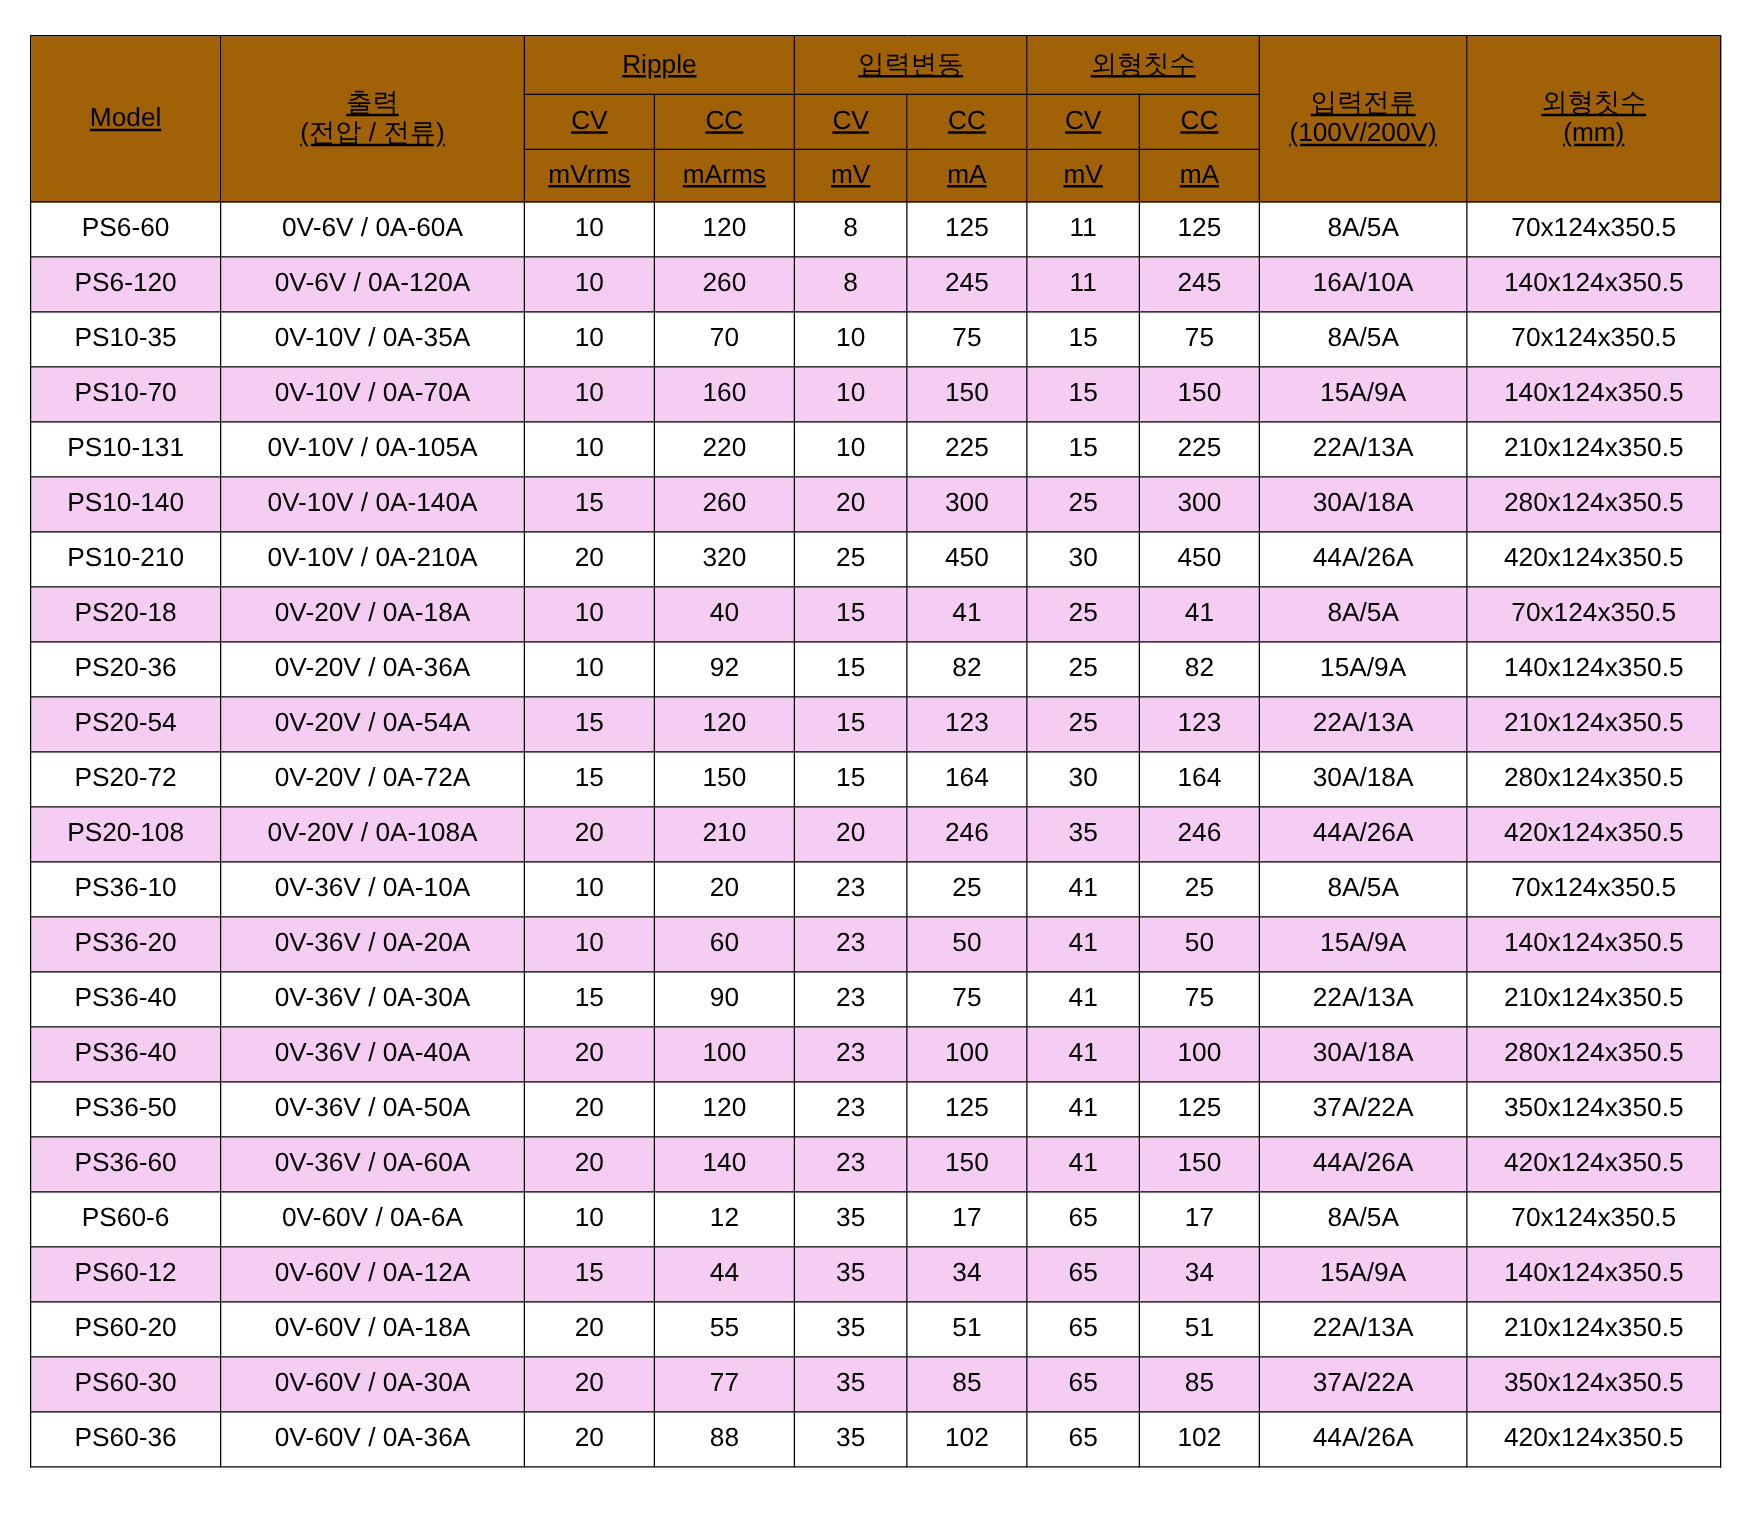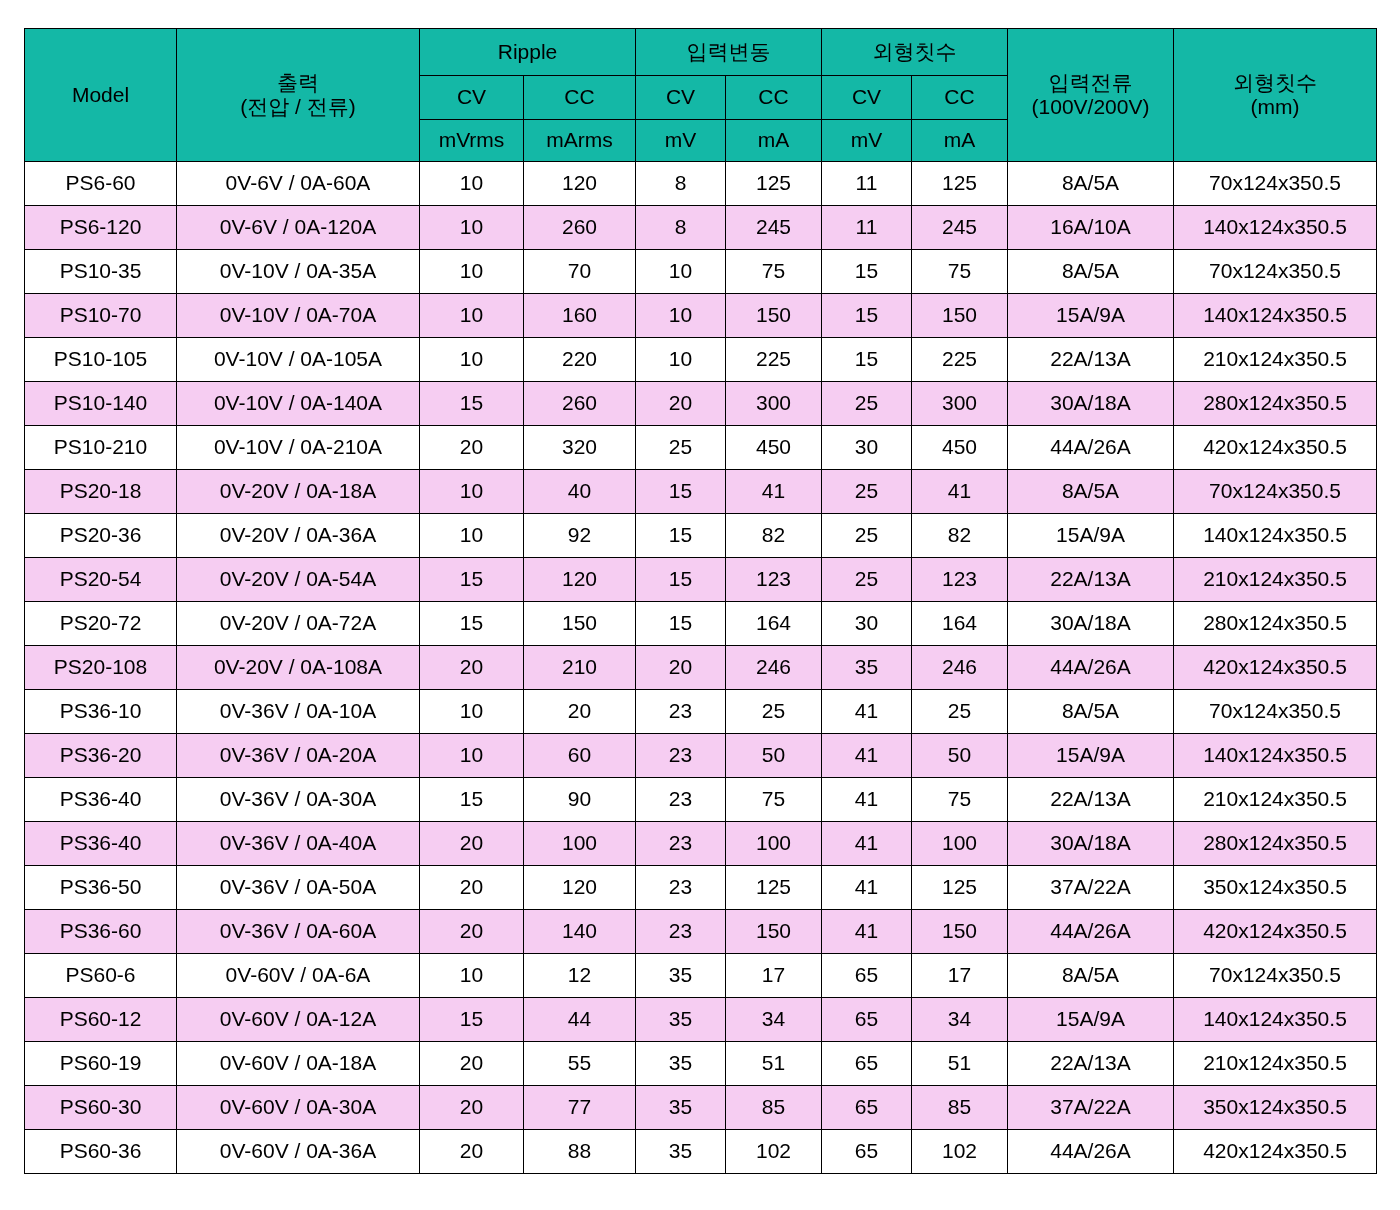--- a/index.html
+++ b/index.html
@@ -25,22 +25,23 @@
   table.spec th, table.spec td {
     border: 1px solid #000000;
     text-align: center;
     vertical-align: middle;
     font-size: 21px;
     font-weight: normal;
     padding: 0;
     line-height: 1.15;
   }
   thead th {
-    background: #14b8a6;
+    background: #a16207;
     font-size: 22px;
+    text-decoration: underline;
   }
   th.model-head {
     font-weight: bold;
     font-size: 23px;
     margin-left: 12px;
   }
   th.group-head {
     font-size: 23px;
   }
   th.sub-head {
@@ -169,21 +170,21 @@
           <td>10</td>
           <td>160</td>
           <td>10</td>
           <td>150</td>
           <td>15</td>
           <td>150</td>
           <td>15A/9A</td>
           <td>140x124x350.5</td>
         </tr>
         <tr>
-          <td class="model-cell">PS10-105</td>
+          <td class="model-cell">PS10-131</td>
           <td class="output-cell">0V-10V / 0A-105A</td>
           <td>10</td>
           <td>220</td>
           <td>10</td>
           <td>225</td>
           <td>15</td>
           <td>225</td>
           <td>22A/13A</td>
           <td>210x124x350.5</td>
         </tr>
@@ -361,21 +362,21 @@
           <td>15</td>
           <td>44</td>
           <td>35</td>
           <td>34</td>
           <td>65</td>
           <td>34</td>
           <td>15A/9A</td>
           <td>140x124x350.5</td>
         </tr>
         <tr>
-          <td class="model-cell">PS60-19</td>
+          <td class="model-cell">PS60-20</td>
           <td class="output-cell">0V-60V / 0A-18A</td>
           <td>20</td>
           <td>55</td>
           <td>35</td>
           <td>51</td>
           <td>65</td>
           <td>51</td>
           <td>22A/13A</td>
           <td>210x124x350.5</td>
         </tr>

